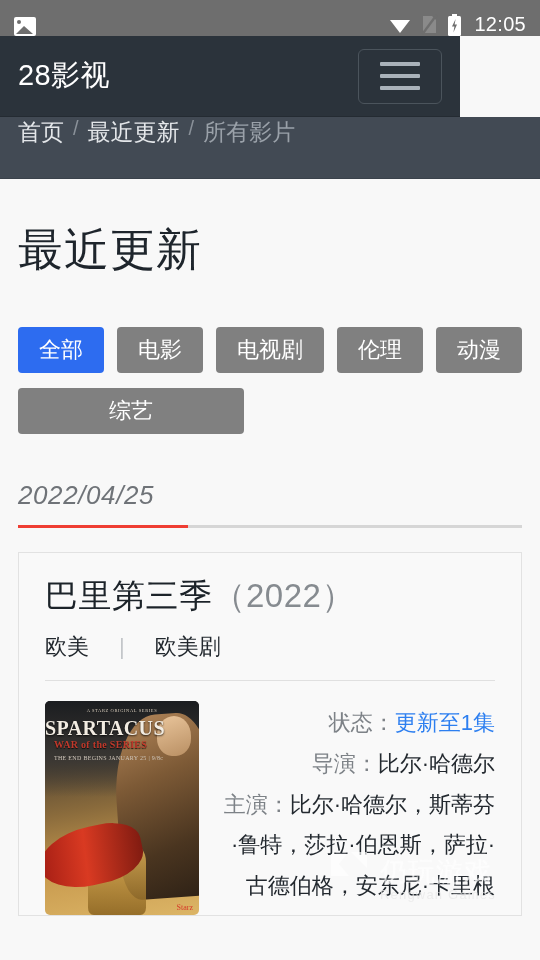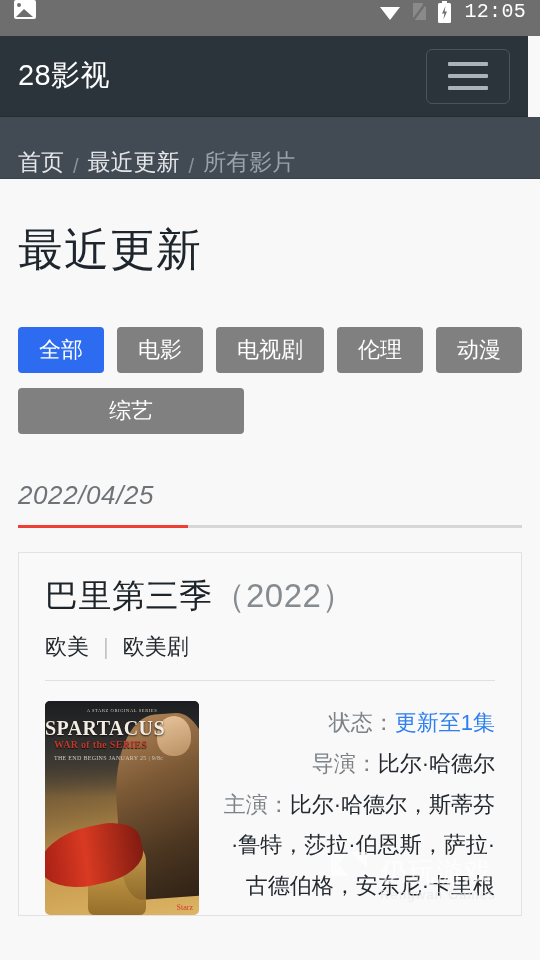--- a/index.html
+++ b/index.html
@@ -7,24 +7,23 @@
     width: 540px; height: 960px;
     background: #f8f8f8;
     font-family: "Liberation Sans", "DejaVu Sans", sans-serif;
     overflow: hidden;
   }
 
   
   .status-bar {
     height: 36px; width: 540px;
     background: #6e6e6e;
-    display: flex; align-items: flex-start;
+    display: flex; align-items: flex-end;
     padding: 0 14px;
     color: #ffffff;
-    font-family: Liberation Mono, monospace;
   }
   .status-left { display: flex; align-items: center; flex: 1; }
   .status-right { display: flex; align-items: center; gap: 9px; }
   .img-icon {
     width: 22px; height: 19px;
     background: #ffffff;
     border-radius: 2px;
     position: relative;
     overflow: hidden;
   }
@@ -44,21 +43,21 @@
   .wifi-icon { width: 24px; height: 18px; }
   .sim-icon { width: 17px; height: 21px; position: relative; }
   .battery-icon { width: 15px; height: 22px; position: relative; }
   .status-time {
     font-size: 20px; color: #ffffff;
     letter-spacing: 0.3px; margin-left: 3px;
   }
 
   
   .navbar {
-    height: 81px; width: 528px;
+    height: 81px; width: 460px;
     background: #2b333b;
     display: flex; align-items: center;
     justify-content: space-between;
     padding: 0 18px 0 18px;
     border-bottom: 1px solid #242b32;
   }
   .brand {
     color: #ffffff;
     font-size: 29px;
     letter-spacing: 0.4px;
@@ -77,21 +76,21 @@
     display: block;
     width: 40px; height: 4px;
     background: #aab2ba;
     border-radius: 1px;
   }
 
   
   .breadcrumb-bar {
     height: 62px; width: 540px;
     background: #424a54;
-    display: flex; align-items: flex-end;
+    display: flex; align-items: flex-start;
     padding: 0 18px;
     gap: 9px;
     border-bottom: 1px solid #3a424b;
   }
   .bc-item { font-size: 23px; color: #e4e7ea; }
   .bc-item.dim { color: #9aa1a9; }
   .bc-sep { font-size: 20px; color: #8a9199; }
 
   
   .main { background: #f8f8f8; padding: 0 18px; }
@@ -160,21 +159,21 @@
     color: #1c2329;
     letter-spacing: 0.5px;
     line-height: 1.25;
     white-space: nowrap;
   }
   .movie-year { color: #868b90; }
   .movie-tags {
     margin-top: 16px;
     font-size: 22px;
     color: #22282e;
-    display: flex; align-items: center; gap: 14px;
+    display: flex; align-items: center; gap: 30px;
   }
   .tag-sep { color: #c3c6c9; }
   .card-divider {
     margin-top: 18px;
     height: 1px; width: 100%;
     background: #e0e0e0;
   }
   .card-body {
     margin-top: 20px;
     display: flex;

